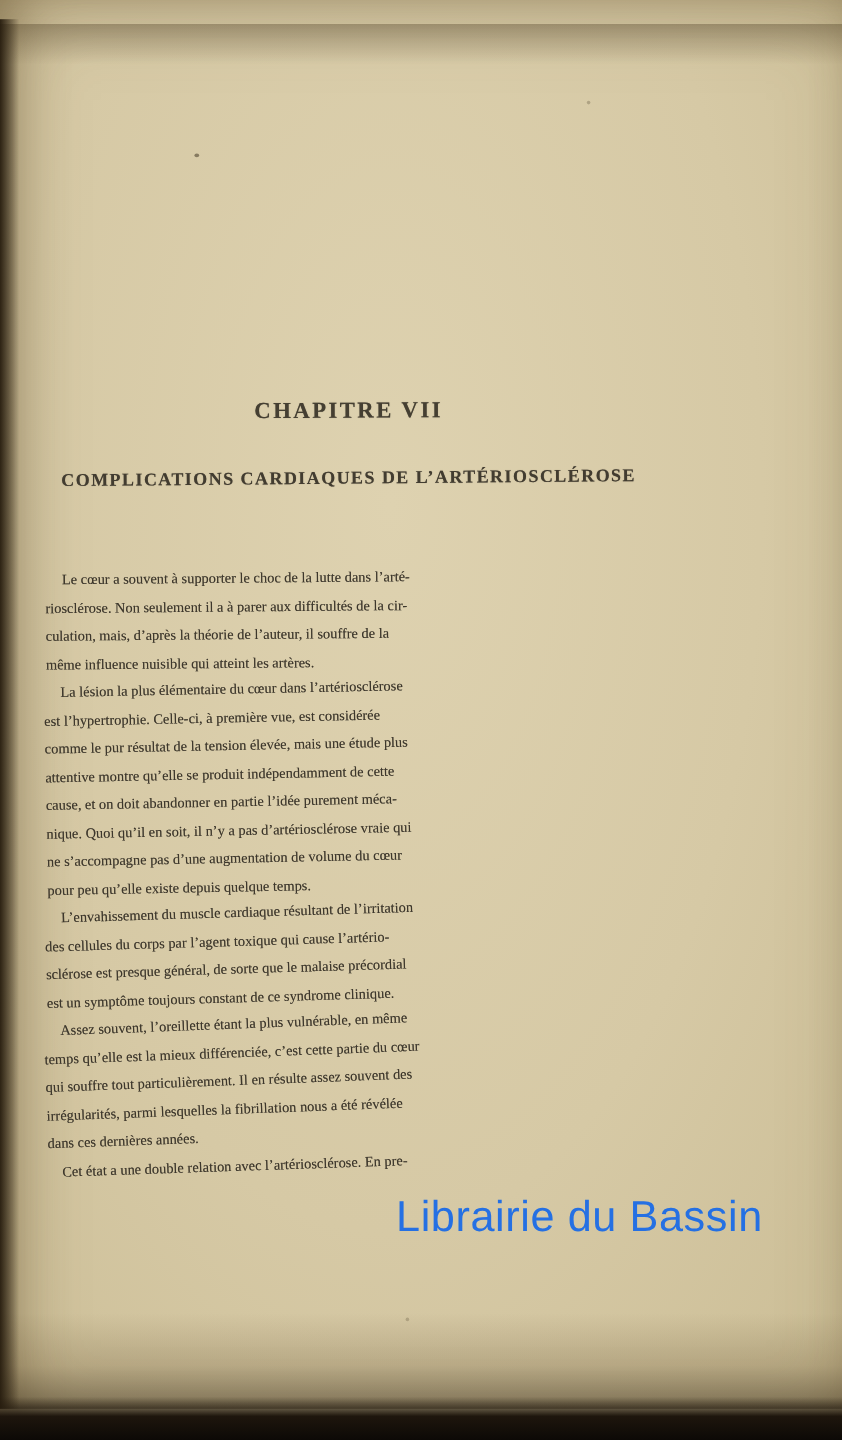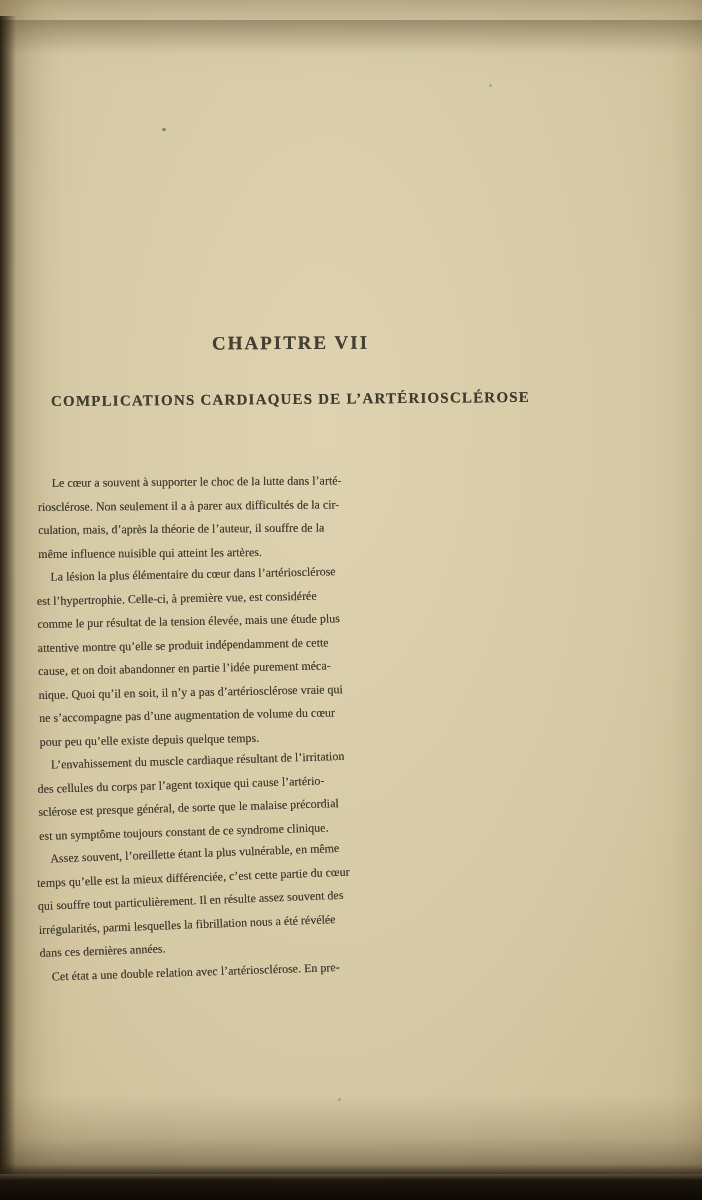--- a/index.html
+++ b/index.html
@@ -153,20 +153,21 @@
 sclérose est presque général, de sorte que le malaise précordial
 est un symptôme toujours constant de ce syndrome clinique.</p>
       <p class="para p3">Assez souvent, l’oreillette étant la plus vulnérable, en même
 temps qu’elle est la mieux différenciée, c’est cette partie du cœur
 qui souffre tout particulièrement. Il en résulte assez souvent des
 irrégularités, parmi lesquelles la fibrillation nous a été révélée
 dans ces dernières années.</p>
       <p class="para p4">Cet état a une double relation avec l’artériosclérose. En pre-</p>
     </div>
 
+    <div class="watermark">Librairie du Bassin</div>
 
     <span class="speck s1"></span>
     <span class="speck s2"></span>
     <span class="speck s3"></span>
   </div>
 
   <div class="edge edge-top"></div>
   <div class="edge edge-bottom"></div>
   <div class="edge edge-left"></div>
   <div class="edge edge-right"></div>

